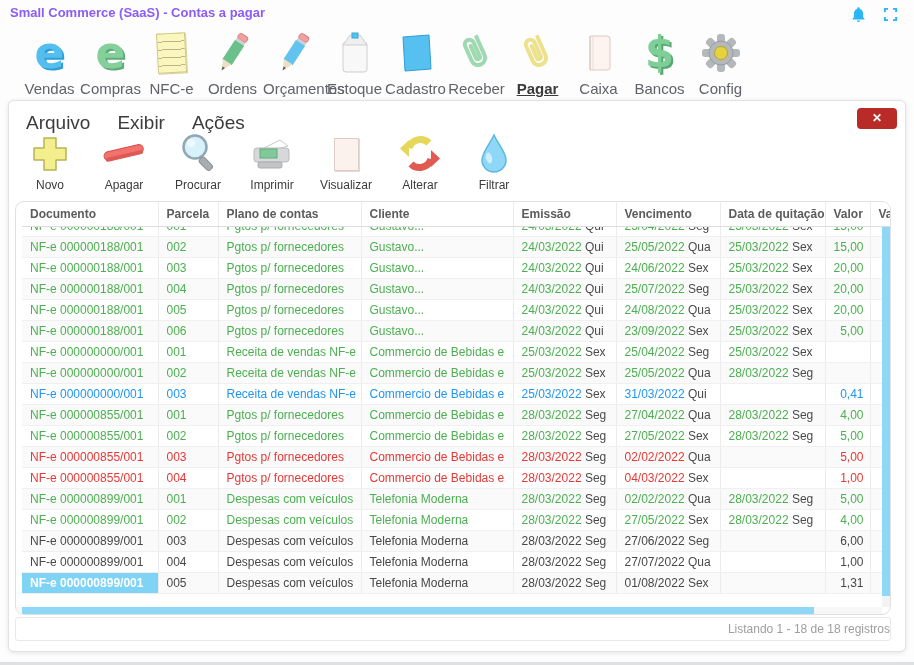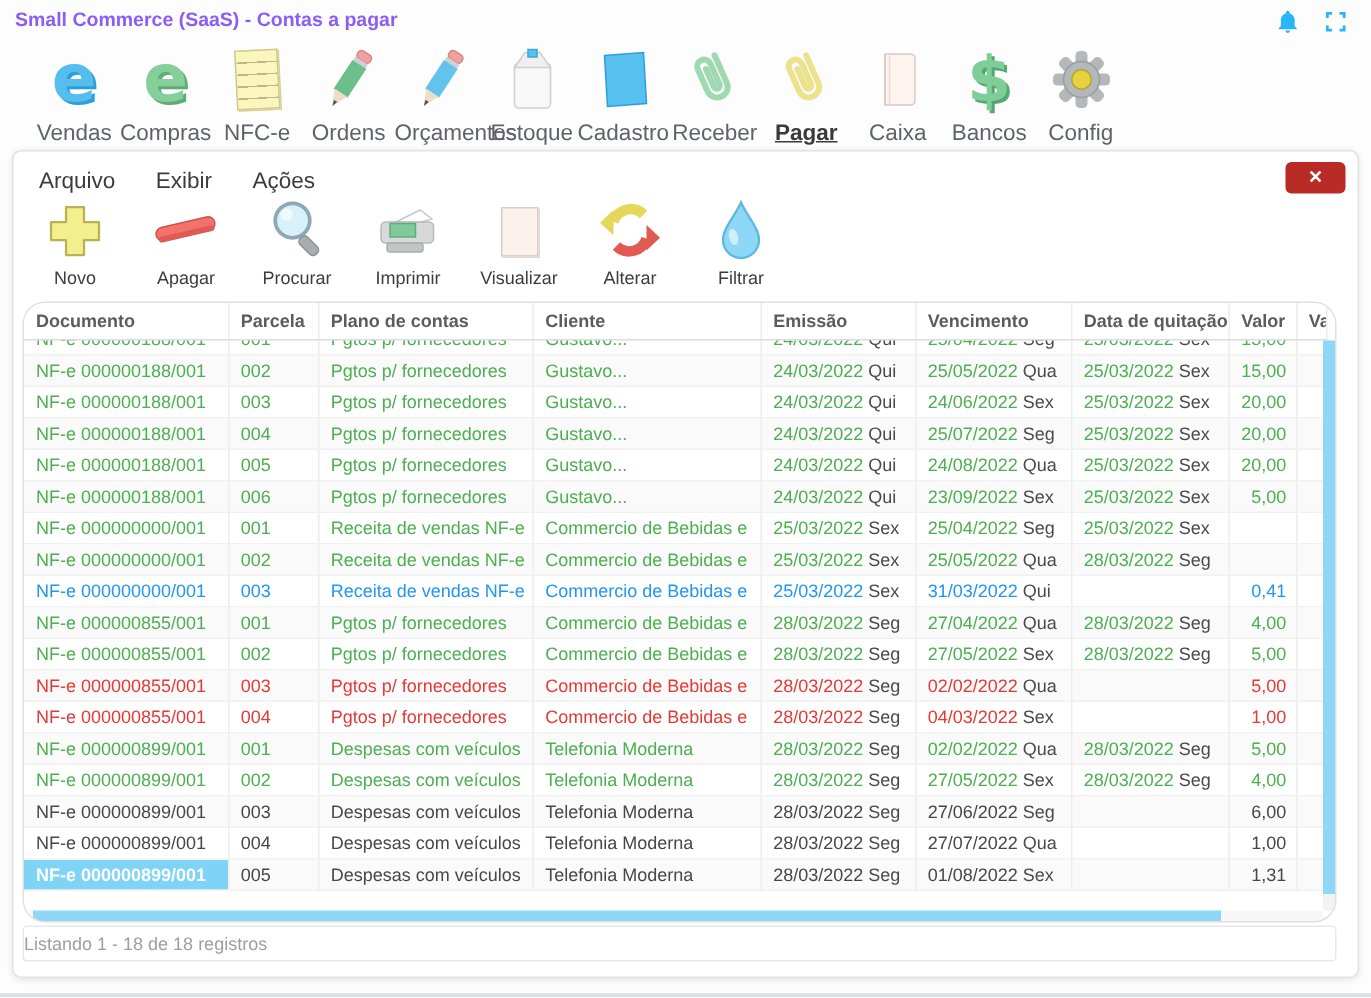--- a/index.html
+++ b/index.html
@@ -30,33 +30,33 @@
       border:1px solid #cfc98d; transform:rotate(-3deg); box-shadow:1px 1px 0 #d8d29a; }
   .page-shape { display:inline-block; width:25px; height:33px; background:#fbf1ed; border:1px solid #dccdc6; box-shadow:1px 1px 0 #e6d9d2; }
 
   
   .panel {
     position:absolute; left:8px; top:100px; width:898px; height:552px;
     background:#fff; border:1px solid #e2e2e2; border-radius:6px;
     box-shadow:0 1px 5px rgba(0,0,0,0.10);
   }
   .menu-bar { position:absolute; left:17px; top:11px; display:flex; gap:27px; }
-  .menu-item { font-size:15px; color:#3c3c3c; cursor:pointer; }
+  .menu-item { font-size:19px; color:#3c3c3c; cursor:pointer; }
   .close-btn { position:absolute; right:8px; top:7px; width:40px; height:21px; background:#b92b27;
       border-radius:4px; color:#fff; text-align:center; line-height:21px; font-size:12px; font-weight:bold; cursor:pointer; }
 
   .action-toolbar { position:absolute; left:12px; top:30px; display:flex; gap:16px; }
   .action { width:58px; text-align:center; cursor:pointer; }
   .action .a-icon { height:46px; display:flex; align-items:center; justify-content:center; }
   .action .a-label { font-size:12px; color:#3c3c3c; margin-top:1px; white-space:nowrap; }
 
   
   .table-wrap {
     position:absolute; left:6px; top:100px; width:876px; height:414px;
-    border:1px solid #e0e0e0; border-radius:15px; overflow:hidden; background:#fff;
+    border:1px solid #e0e0e0; border-radius:9px; overflow:hidden; background:#fff;padding-left:6px;
   }
   table { border-collapse:collapse; table-layout:fixed; width:868px; font-size:12px; }
   thead th {
     height:24px; border-bottom:1px solid #dcdcdc; border-right:1px solid #ececec;
     font-size:12px; color:#5c5c5c; text-align:left; padding:0 2px 0 8px;
     font-weight:bold; background:#fff; white-space:nowrap; overflow:hidden; cursor:pointer;
   }
   tbody td {
     height:21px; border-bottom:1px solid #f0f0f0; border-right:1px solid #ececec;
     padding:0 4px 0 8px; white-space:nowrap; overflow:hidden;
@@ -75,21 +75,21 @@
   tr.clipped .clip > span { line-height:20px; display:inline-block; }
 
   .v-scroll { position:absolute; right:0; top:25px; bottom:7px; width:8px; background:#f3f3f3; }
   .v-thumb { position:absolute; left:0; top:0; width:8px; height:97%; background:#8ed7f6; cursor:pointer; }
   .h-scroll { position:absolute; left:0; right:8px; bottom:0; height:7px; background:#f7f7f7; }
   .h-thumb { position:absolute; left:6px; top:0; width:792px; height:7px; background:#8ed7f6; cursor:pointer; }
 
   .table-footer {
     position:absolute; left:6px; top:516px; width:876px; height:24px;
     border:1px solid #e8e8e8; border-radius:3px;
-    display:flex; align-items:center; justify-content:flex-start;
+    display:flex; align-items:center; justify-content:flex-end;
     font-size:12px; color:#9e9e9e; background:#fff;
   }
   .bottom-edge { position:absolute; left:0; right:0; bottom:0; height:3px; background:#dde1e4; }
 </style>
 </head>
 <body>
 
 <div class="app-title">Small Commerce (SaaS) - Contas a pagar</div>
 
 <div class="header-actions">

